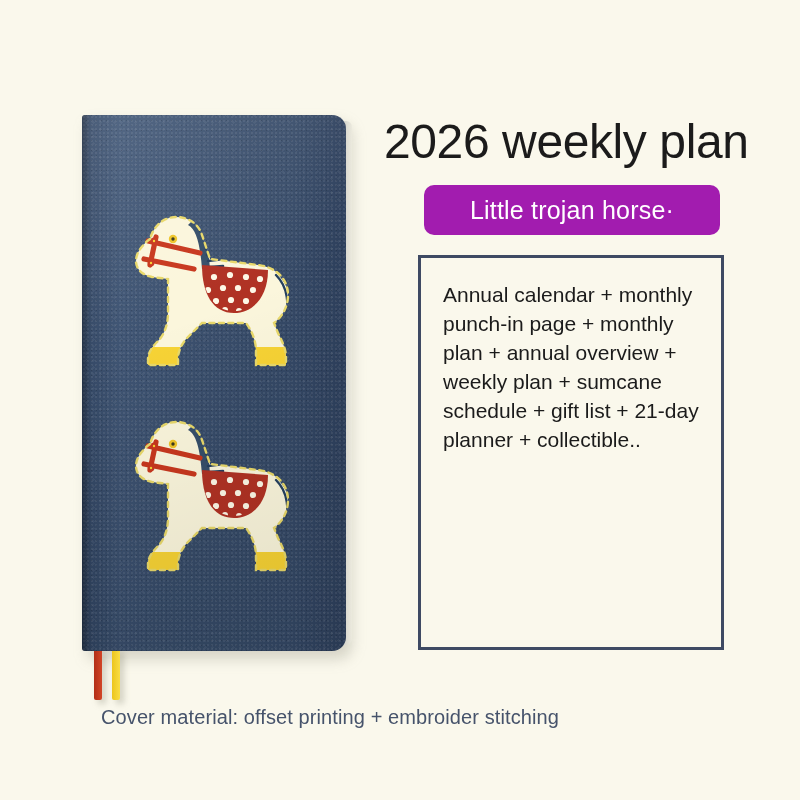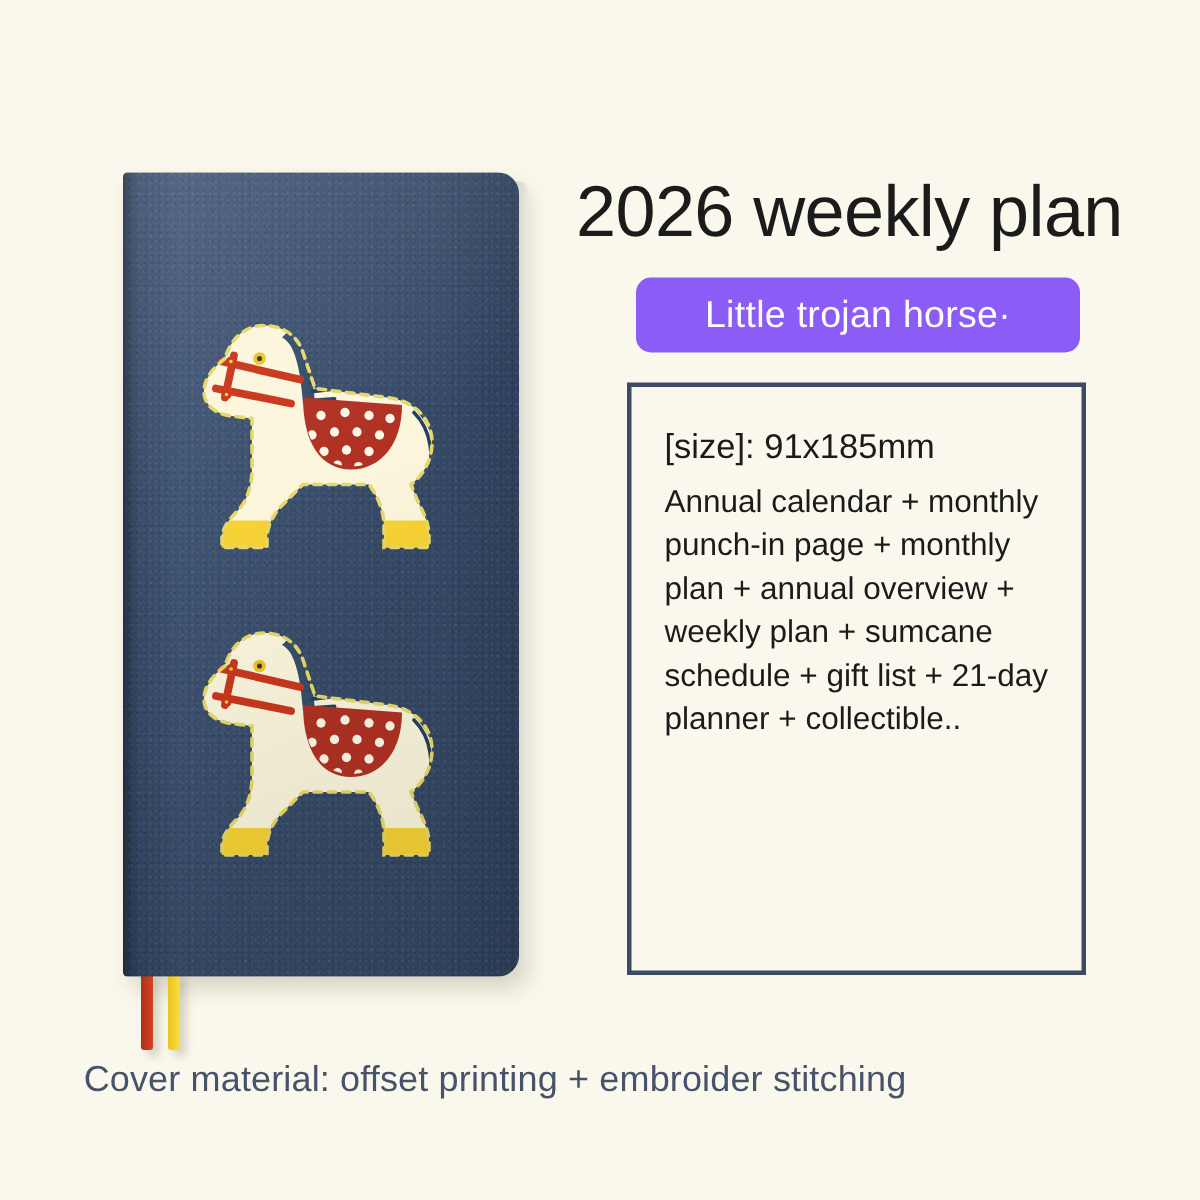--- a/index.html
+++ b/index.html
@@ -122,21 +122,21 @@
     letter-spacing: -0.4px;
     white-space: nowrap;
   }
 
   #subtitle-badge {
     position: absolute;
     left: 424px;
     top: 185px;
     width: 296px;
     height: 50px;
-    background: #8b5cf6;
+    background: #a21caf;
     border-radius: 10px;
     display: flex;
     align-items: center;
     justify-content: center;
   }
   #subtitle-badge .label {
     color: #ffffff;
     font-size: 25px;
     letter-spacing: 0.2px;
   }
@@ -164,21 +164,21 @@
     line-height: 29px;
     margin: 0;
   }
 
   #footer-caption {
     position: absolute;
     left: 0;
     top: 706px;
     width: 660px;
     text-align: center;
-    font-size: 24px;
+    font-size: 20px;
     color: #46536b;
     letter-spacing: 0.1px;
   }
 </style>
 </head>
 <body>
 
 <div id="stage">
 
   <div id="notebook-wrap">
@@ -360,19 +360,18 @@
     </div>
   </div>
 
   <div id="title">2026 weekly plan</div>
 
   <div id="subtitle-badge">
     <span class="label">Little trojan horse·</span>
   </div>
 
   <div id="spec-box">
-    <p class="spec-line">[size]: 91x185mm</p>
     <p id="functions-body">Annual calendar + monthly punch-in page + monthly plan + annual overview + weekly plan + sumcane schedule + gift list + 21-day planner + collectible..</p>
   </div>
 
   <div id="footer-caption">Cover material: offset printing + embroider stitching</div>
 
 </div>
 
 </body></html>

